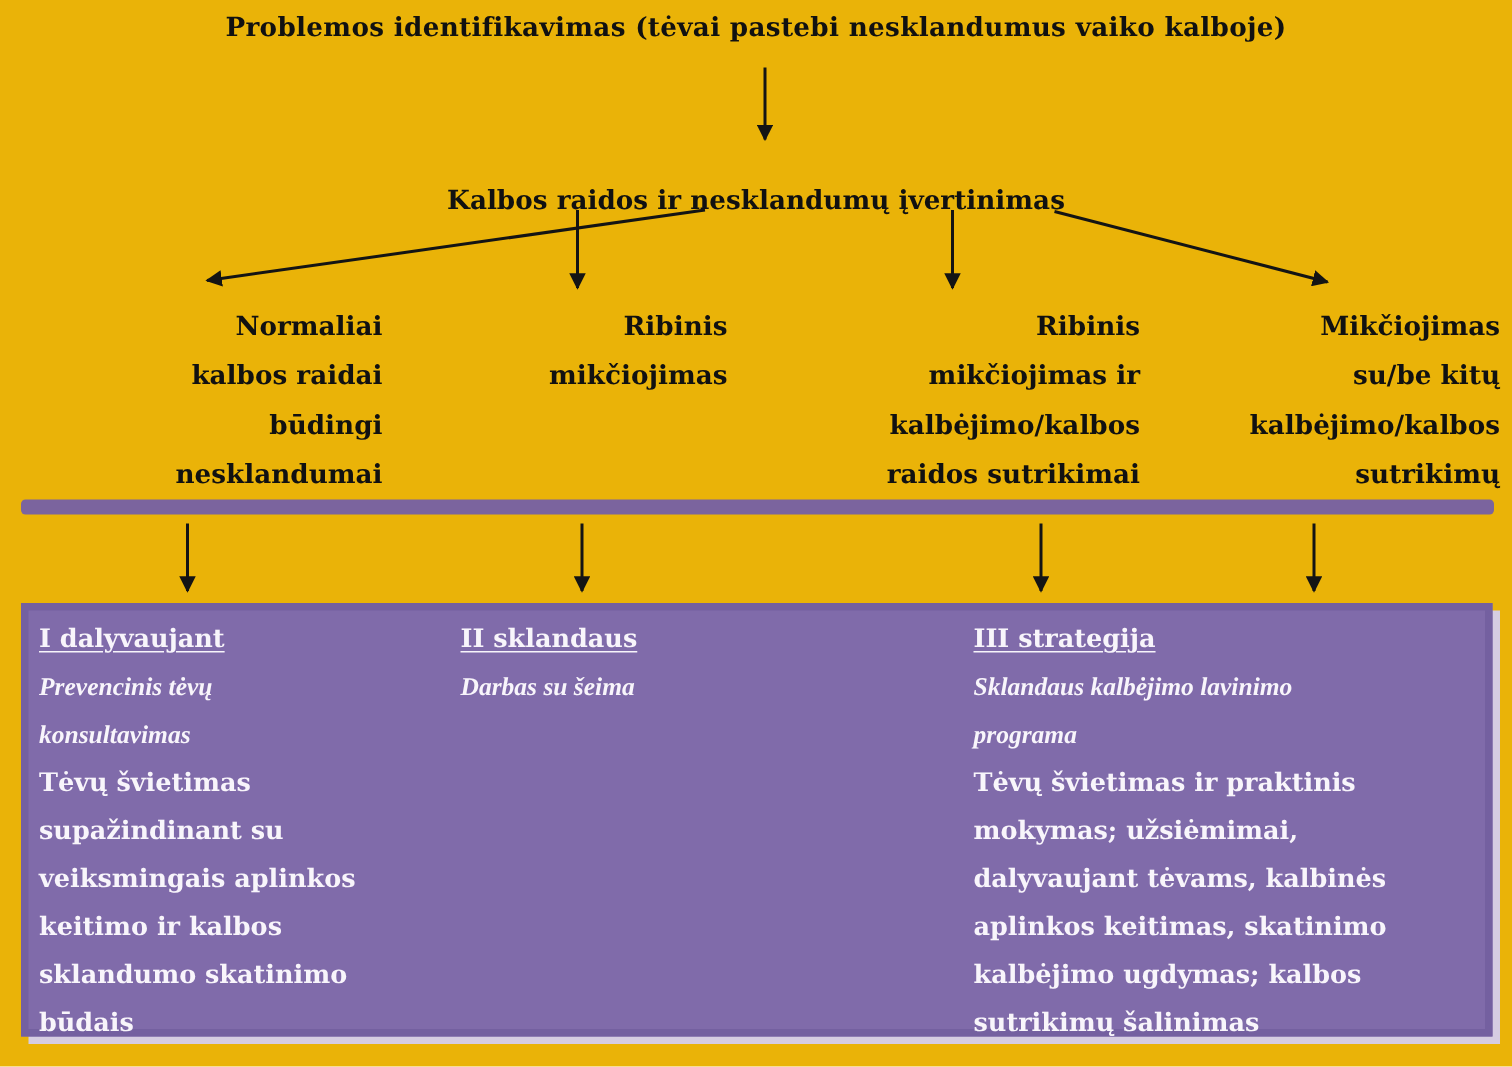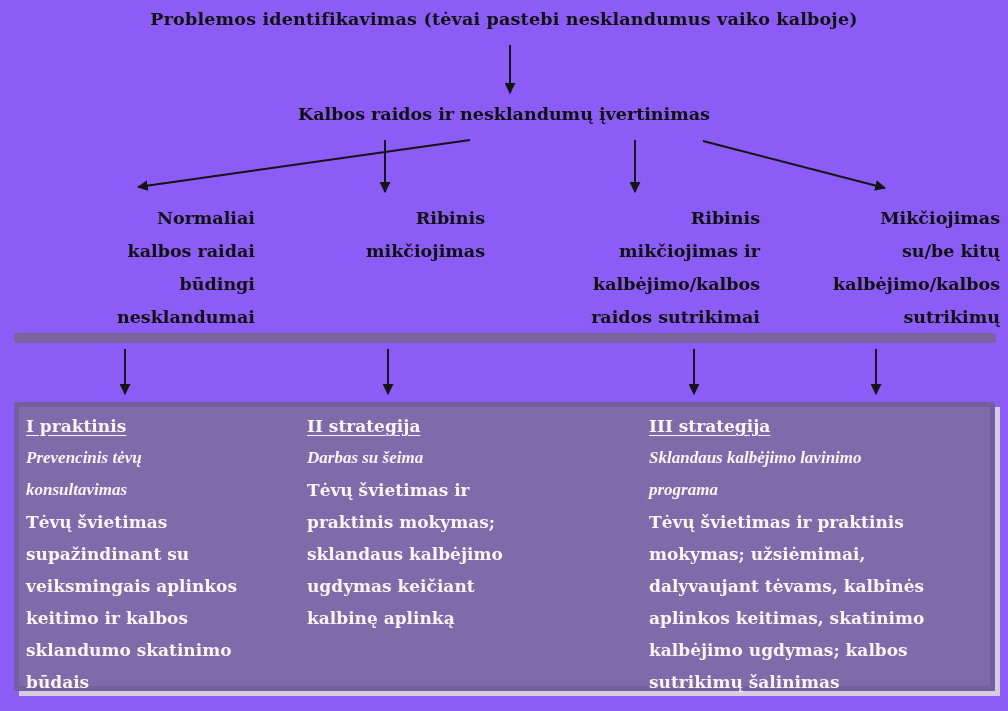--- a/index.html
+++ b/index.html
@@ -1,30 +1,30 @@
 <!DOCTYPE html>
 <html><head>
 <meta charset="utf-8">
 <style>
   html,body{margin:0;padding:0;background:#ffffff;}
   .canvas{
     position:relative;
     width:1008px;height:711px;
-    background:#8b5cf6;
+    background:#eab308;
     font-family:"DejaVu Serif", serif;
     color:#111;
     overflow:hidden;
   }
   .arrows{position:absolute;left:0;top:0;width:1008px;height:711px;pointer-events:none;}
   .title{
     position:absolute;left:0;top:9px;width:1008px;
     text-align:center;font-size:17.5px;font-weight:bold;letter-spacing:.2px;
   }
   .assessment{
-    position:absolute;left:0;top:104px;width:1008px;
+    position:absolute;left:0;top:124px;width:1008px;
     text-align:center;font-size:17.5px;font-weight:bold;
   }
   .outcome{
     position:absolute;top:202px;
     text-align:right;font-size:17.5px;font-weight:bold;
     line-height:33px;white-space:pre-line;
   }
   .outcome.o1{left:15px;width:240px;}
   .outcome.o2{left:285px;width:200px;}
   .outcome.o3{left:505px;width:255px;}
@@ -87,38 +87,33 @@
 raidos sutrikimai</div>
   <div class="outcome o4">Mikčiojimas
 su/be kitų
 kalbėjimo/kalbos
 sutrikimų</div>
 
   <div class="bar" style="background: rgb(123, 100, 158);"></div>
 
   <div class="strategy-box" style="background: rgb(128, 107, 170); border-color: rgb(116, 96, 160); color: rgb(248, 245, 251);">
     <div class="strategy s1">
-      <div class="label">I praktinis</div>
+      <div class="label">I dalyvaujant</div>
       <div class="subtitle">Prevencinis tėvų
 konsultavimas</div>
       <div class="body">Tėvų švietimas
 supažindinant su
 veiksmingais aplinkos
 keitimo ir kalbos
 sklandumo skatinimo
 būdais</div>
     </div>
     <div class="strategy s2">
-      <div class="label">II strategija</div>
+      <div class="label">II sklandaus</div>
       <div class="subtitle">Darbas su šeima</div>
-      <div class="body">Tėvų švietimas ir
-praktinis mokymas;
-sklandaus kalbėjimo
-ugdymas keičiant
-kalbinę aplinką</div>
     </div>
     <div class="strategy s3">
       <div class="label">III strategija</div>
       <div class="subtitle">Sklandaus kalbėjimo lavinimo
 programa</div>
       <div class="body">Tėvų švietimas ir praktinis
 mokymas; užsiėmimai,
 dalyvaujant tėvams, kalbinės
 aplinkos keitimas, skatinimo
 kalbėjimo ugdymas; kalbos

